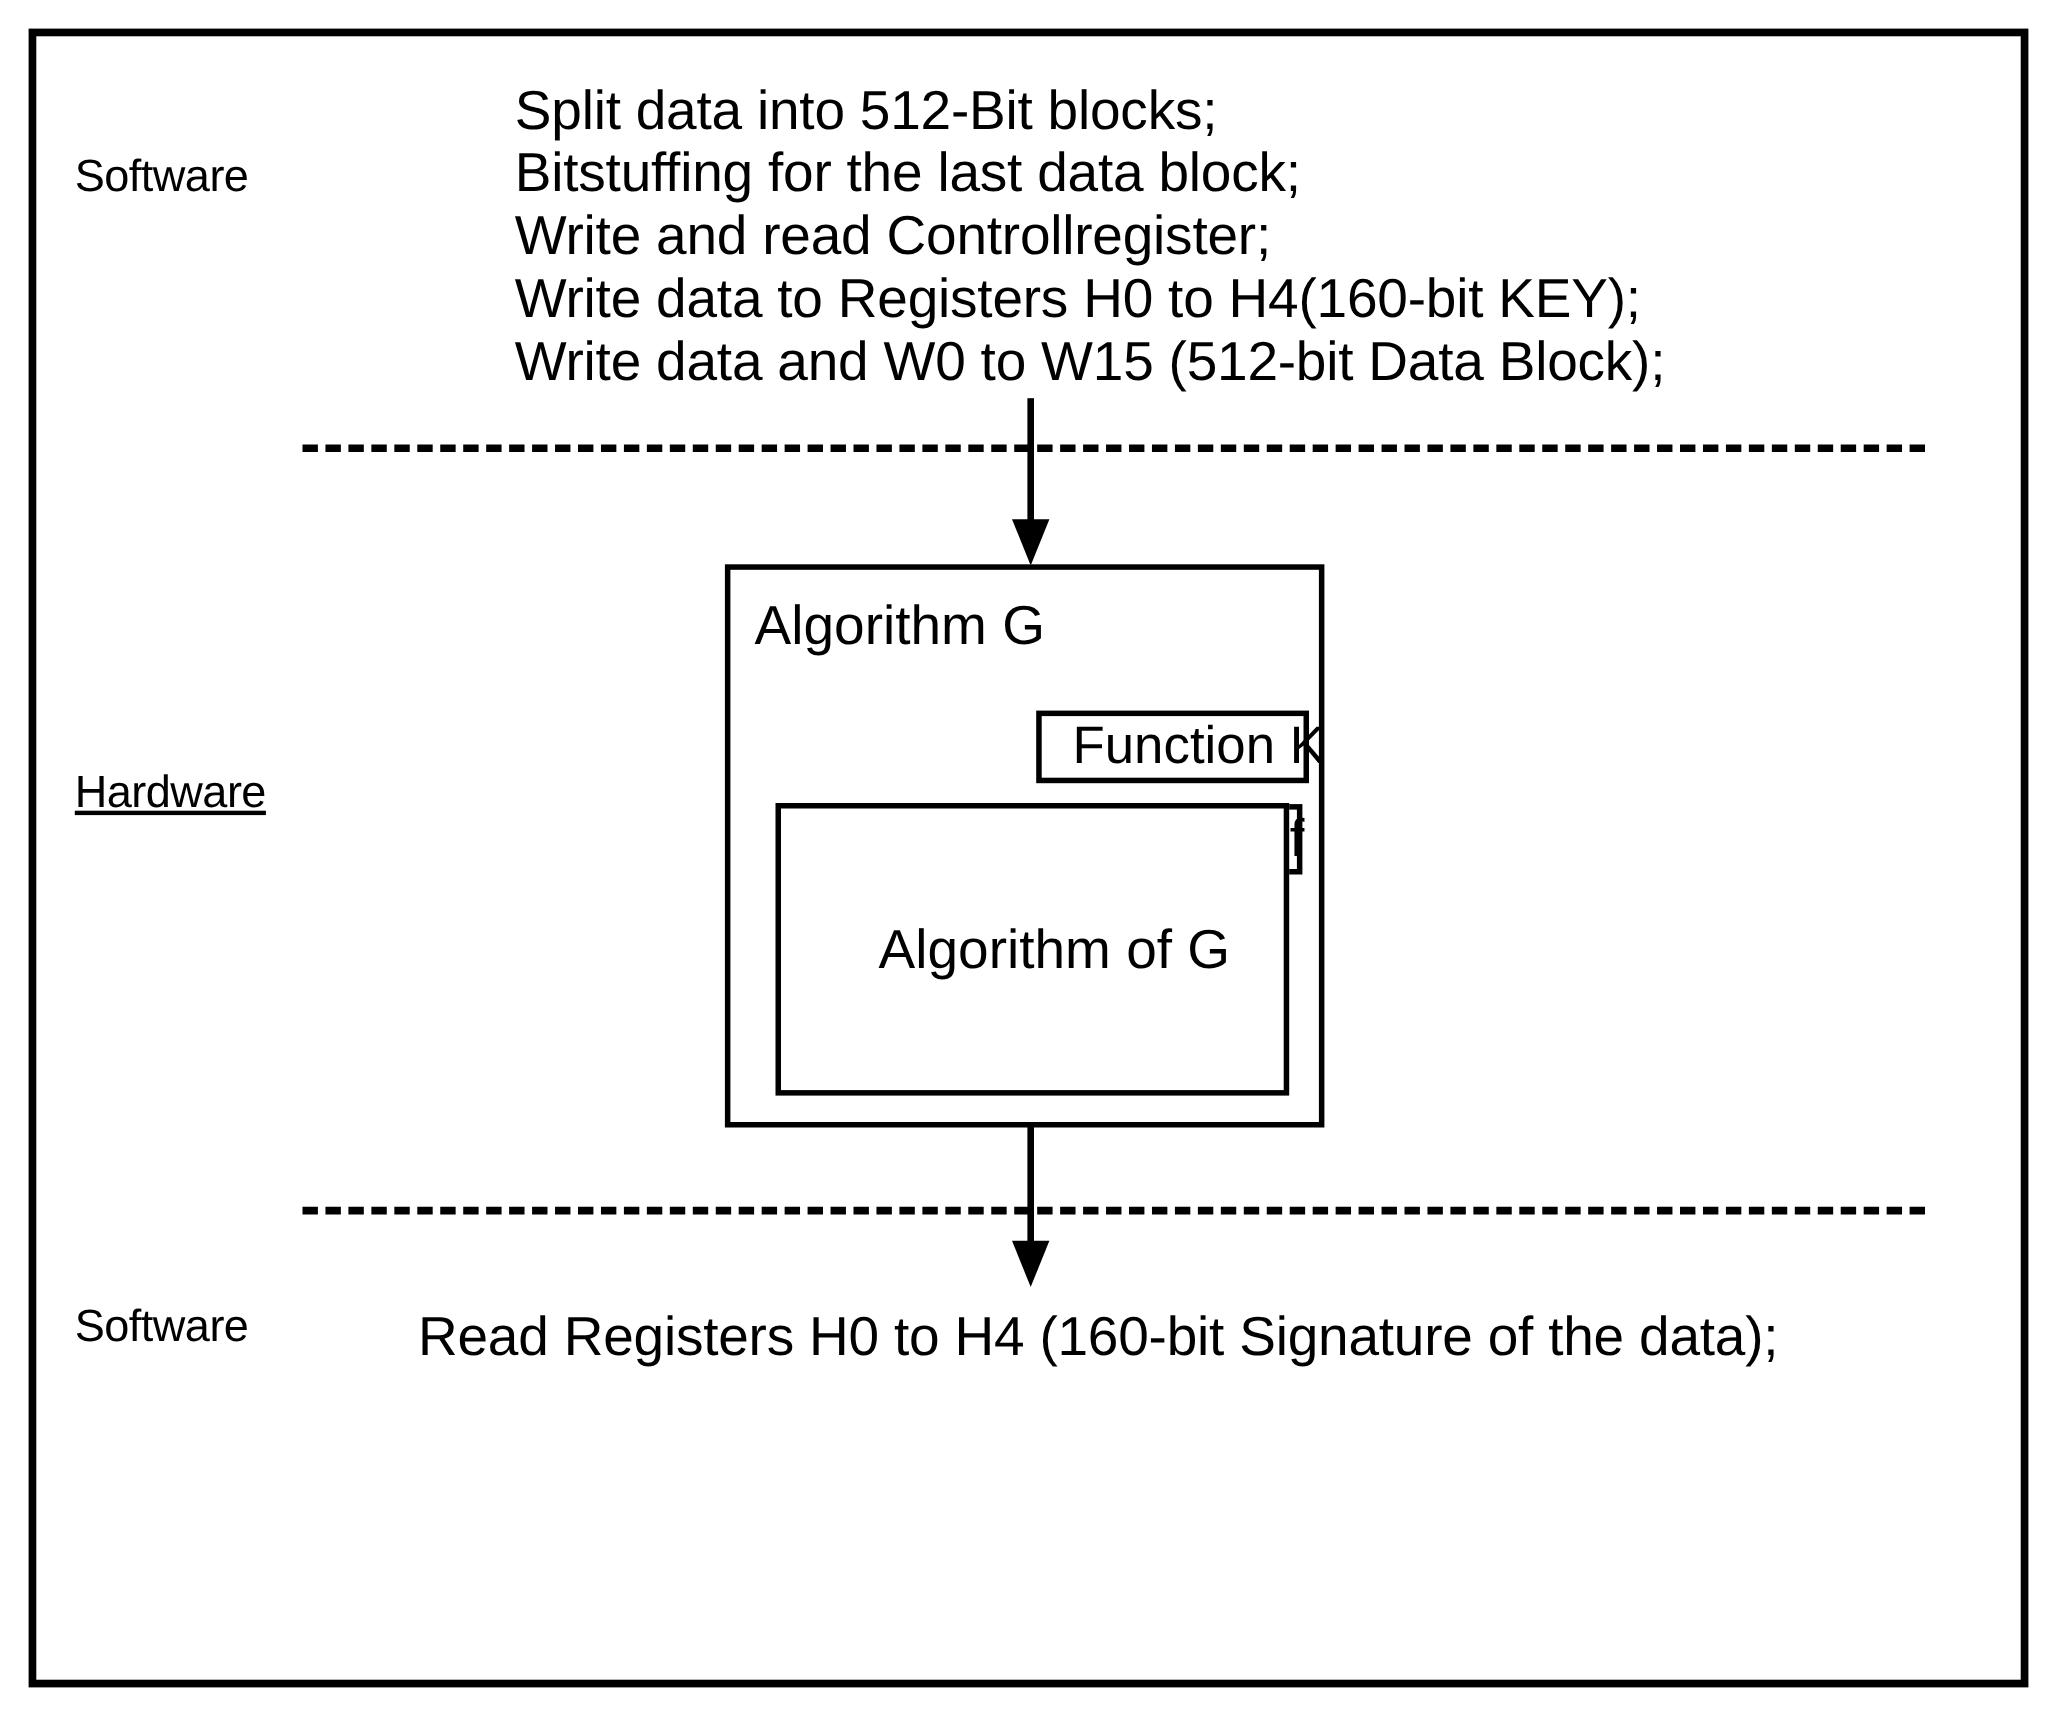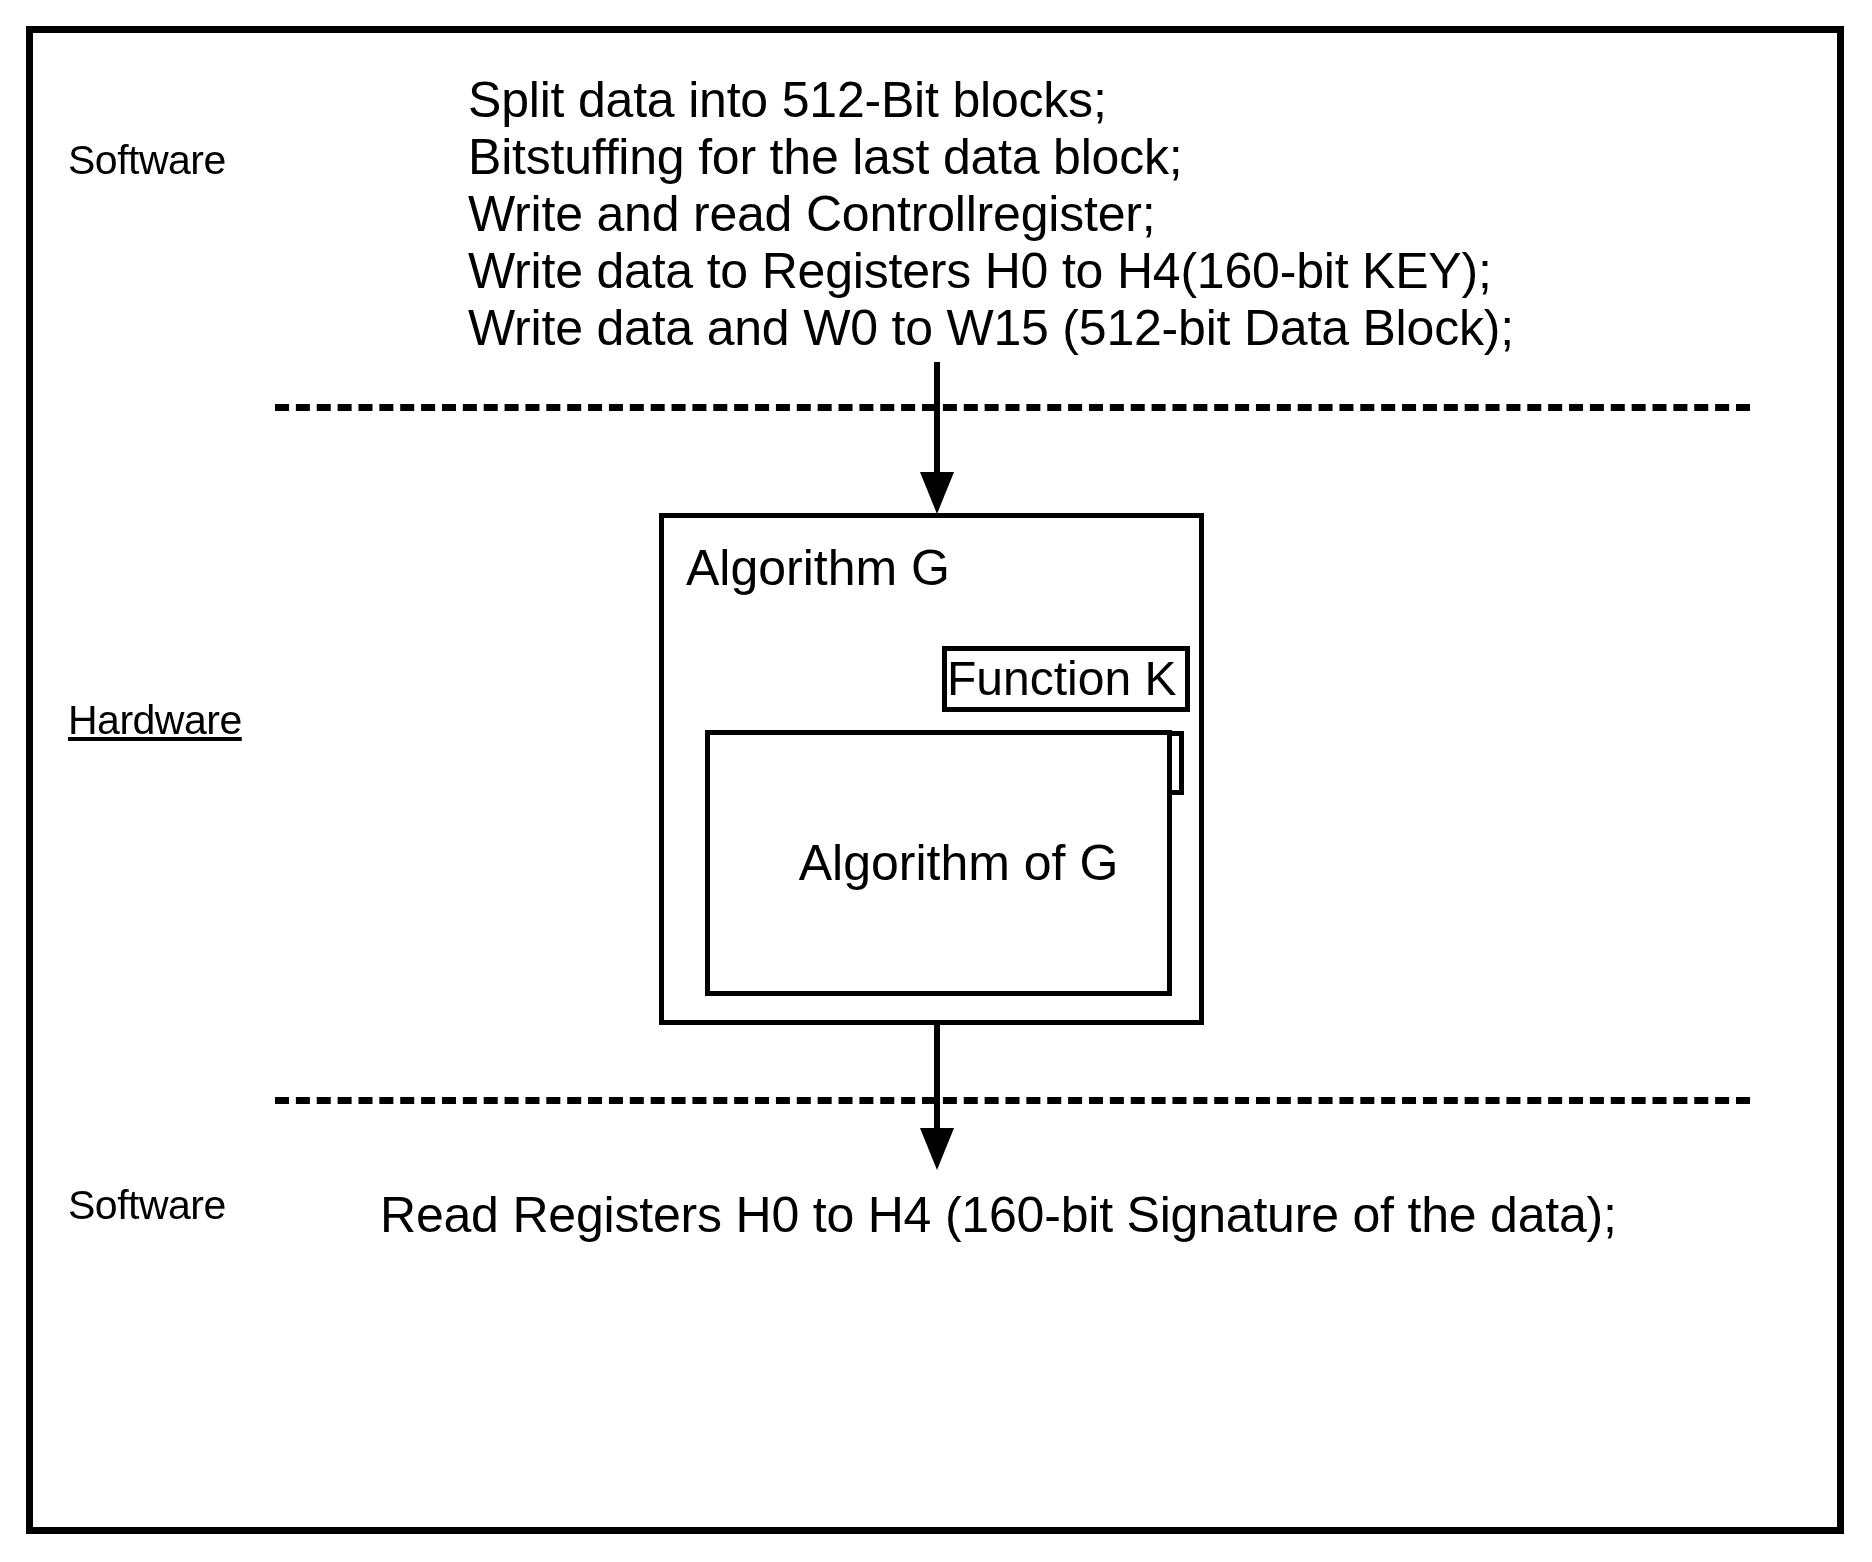--- a/index.html
+++ b/index.html
@@ -131,21 +131,21 @@
     border: 5px solid #000000;
     box-sizing: border-box;
     background: #ffffff;
     display: flex;
     align-items: center;
   }
   .sub-box .sub-label {
     font-size: 48px;
     line-height: 1;
     white-space: nowrap;
-    padding-left: 0;
+    padding-left: 28px;
     text-align: center;
   }
   #function-k-box { left: 278px; top: 128px; width: 248px; height: 66px; }
   #function-f-box { left: 278px; top: 213px; width: 242px; height: 64px; }
 
   #algorithm-box {
     position: absolute;
     left: 41px;
     top: 212px;
     width: 467px;

